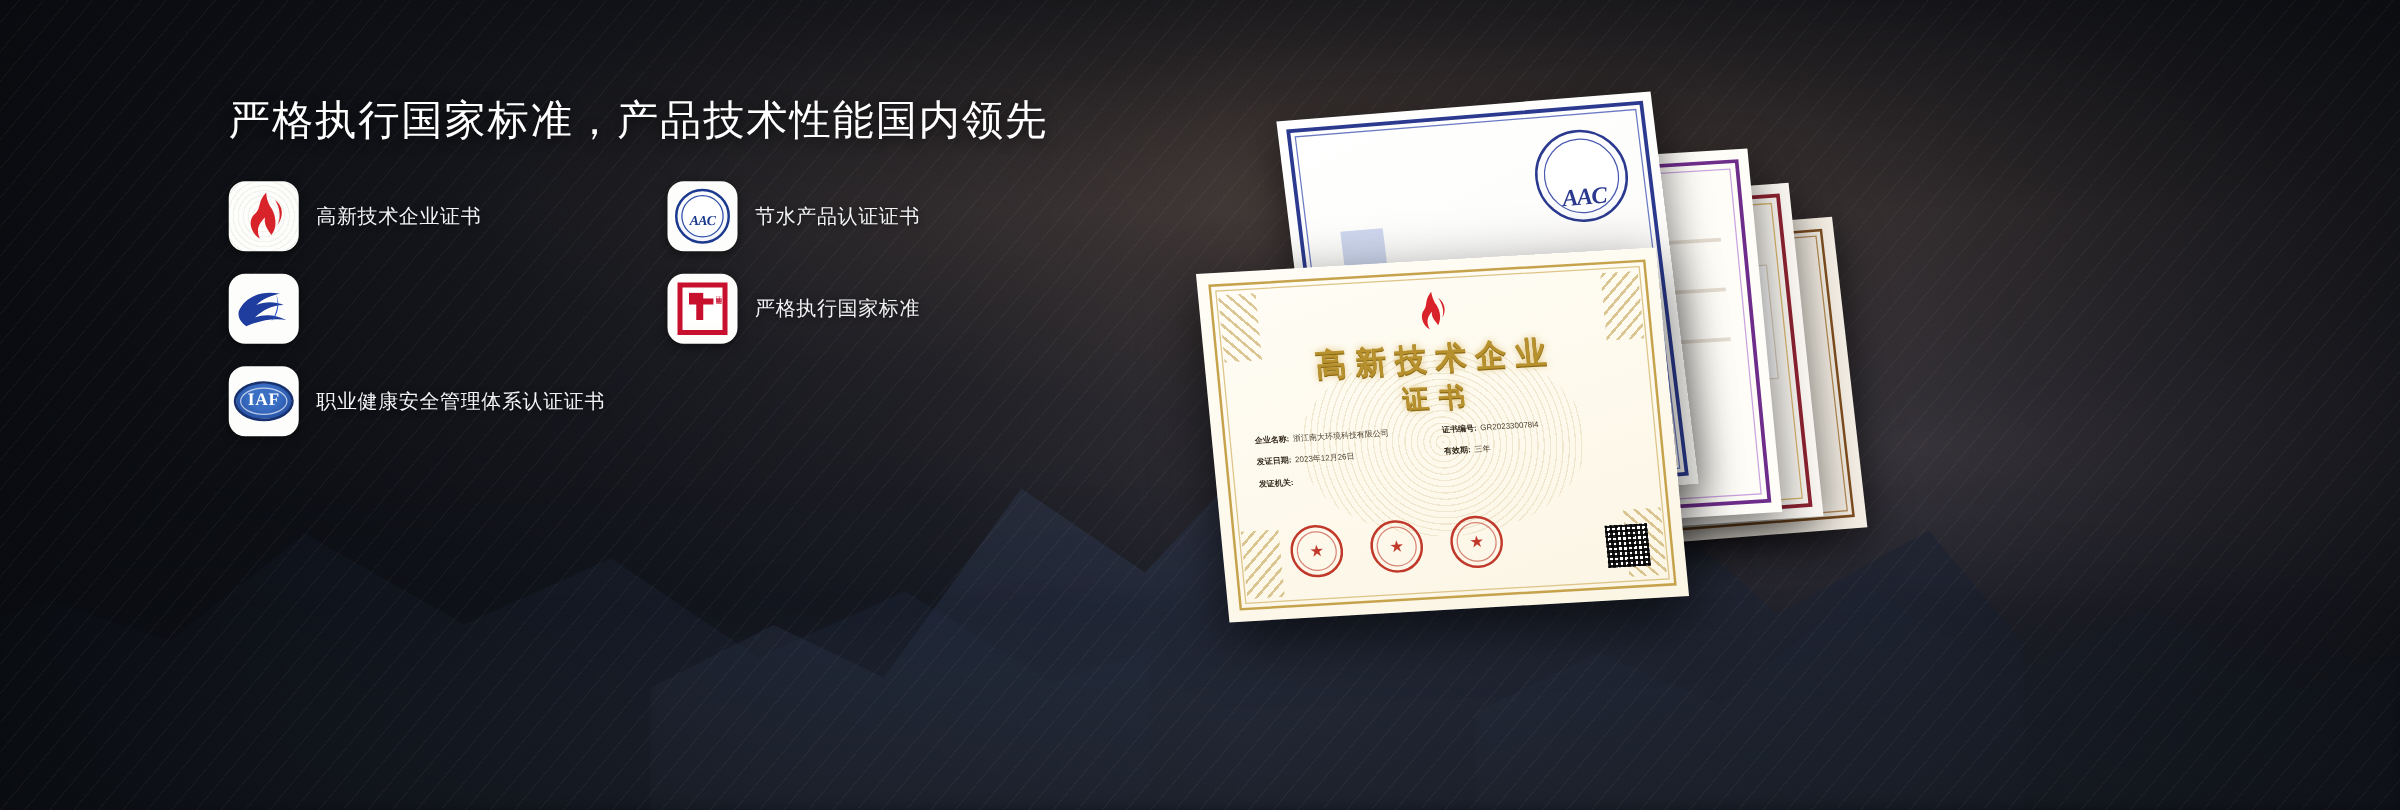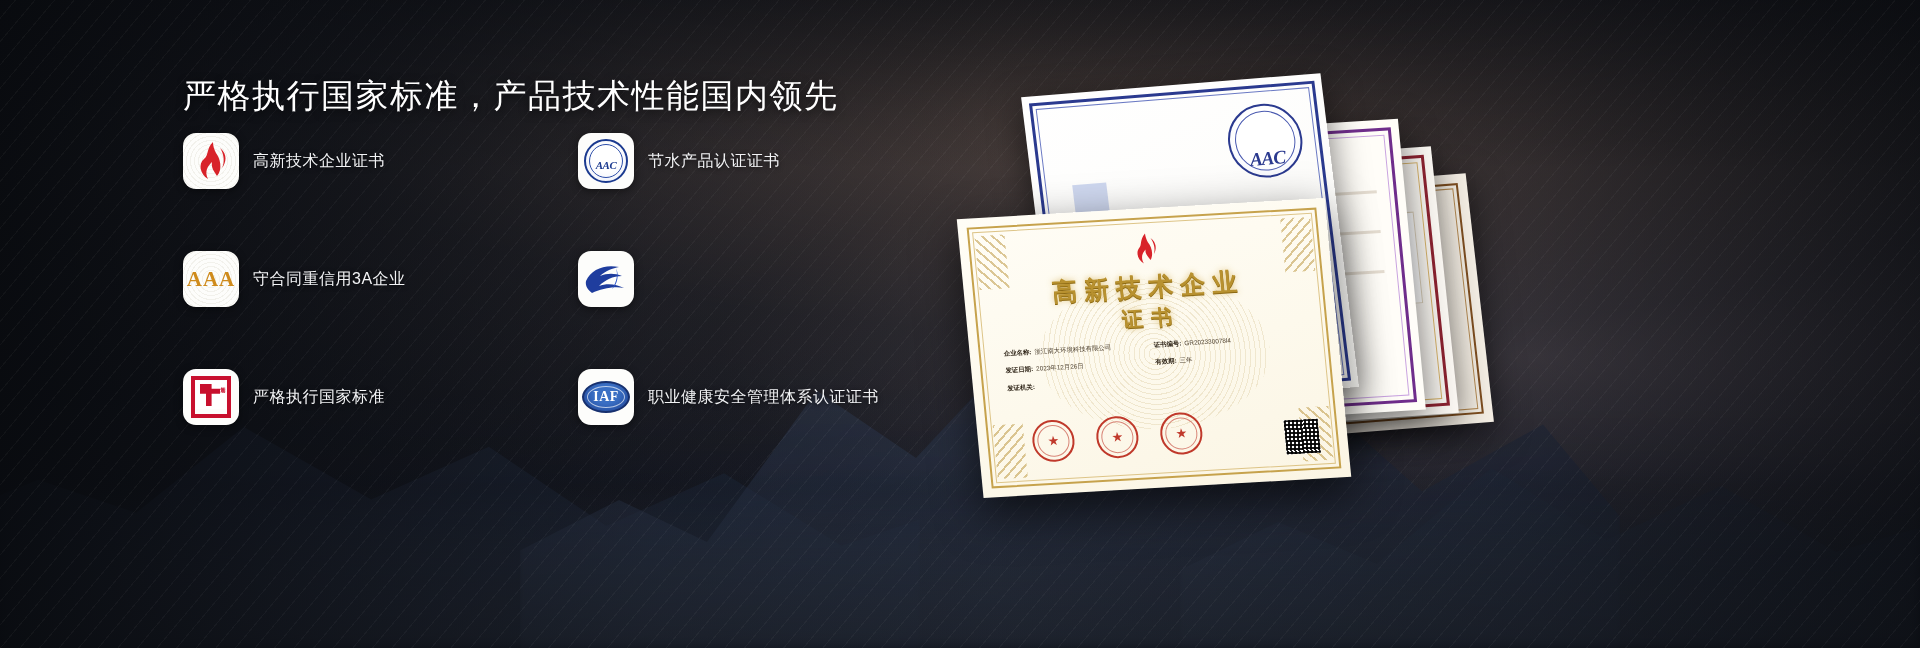--- a/index.html
+++ b/index.html
@@ -72,26 +72,26 @@
   }
   #headline {
     position:absolute; left:183px; top:74px;
     font-size:33px; font-weight:400; color:#ffffff;
     letter-spacing:1.5px;
     text-shadow:0 2px 10px rgba(0,0,0,.75);
     white-space:nowrap;
   }
 
   #cert-grid {
-    position:absolute; left:183px; top:124px;
+    position:absolute; left:183px; top:136px;
     width:800px;
     display:grid;
     grid-template-columns:351px 351px;
     grid-auto-rows:74px;
-    column-gap:0px; row-gap:0px;gap:44px;
+    column-gap:0px; row-gap:0px;
   }
   .cert-item {
     display:flex; align-items:center; gap:14px;
     height:74px;
   }
   .cert-badge {
     width:56px; height:56px; flex:0 0 56px;
     border-radius:13px;
     background:#fdfdfb;
     box-shadow:0 2px 8px rgba(0,0,0,.45);
@@ -439,27 +439,20 @@
         <div class="cert-badge">
           <div class="b-circle b-aac">
             <div class="ring"></div>
             <div class="txt">AAC</div>
           </div>
         </div>
         <div class="cert-label">节水产品认证证书</div>
       </div>
 
 
-      <div class="cert-item">
-        <div class="cert-badge">
-          <div class="guilloche"></div>
-          <div class="b-aaa">AAA</div>
-        </div>
-        <div class="cert-label">守合同重信用3A企业</div>
-      </div>
 
       <div class="cert-item">
         <div class="cert-badge">
           <div class="b-seven">
             <svg viewBox="0 0 46 34" width="46" height="34" aria-hidden="true">
               <path d="M3 19 C8 7 22 2 36 5 C30 6 22 9 17 14 C24 11 32 11 39 14 C30 14 22 18 16 24 C24 21 33 22 41 26 C30 24 18 27 9 31 C5 28 2 24 3 19 Z" fill="#1f3d9e"></path>
               <path d="M33 6 C36 12 35 22 29 27 C34 20 35 12 33 6 Z" fill="#2b55c9"></path>
             </svg>
           </div>
         </div>

